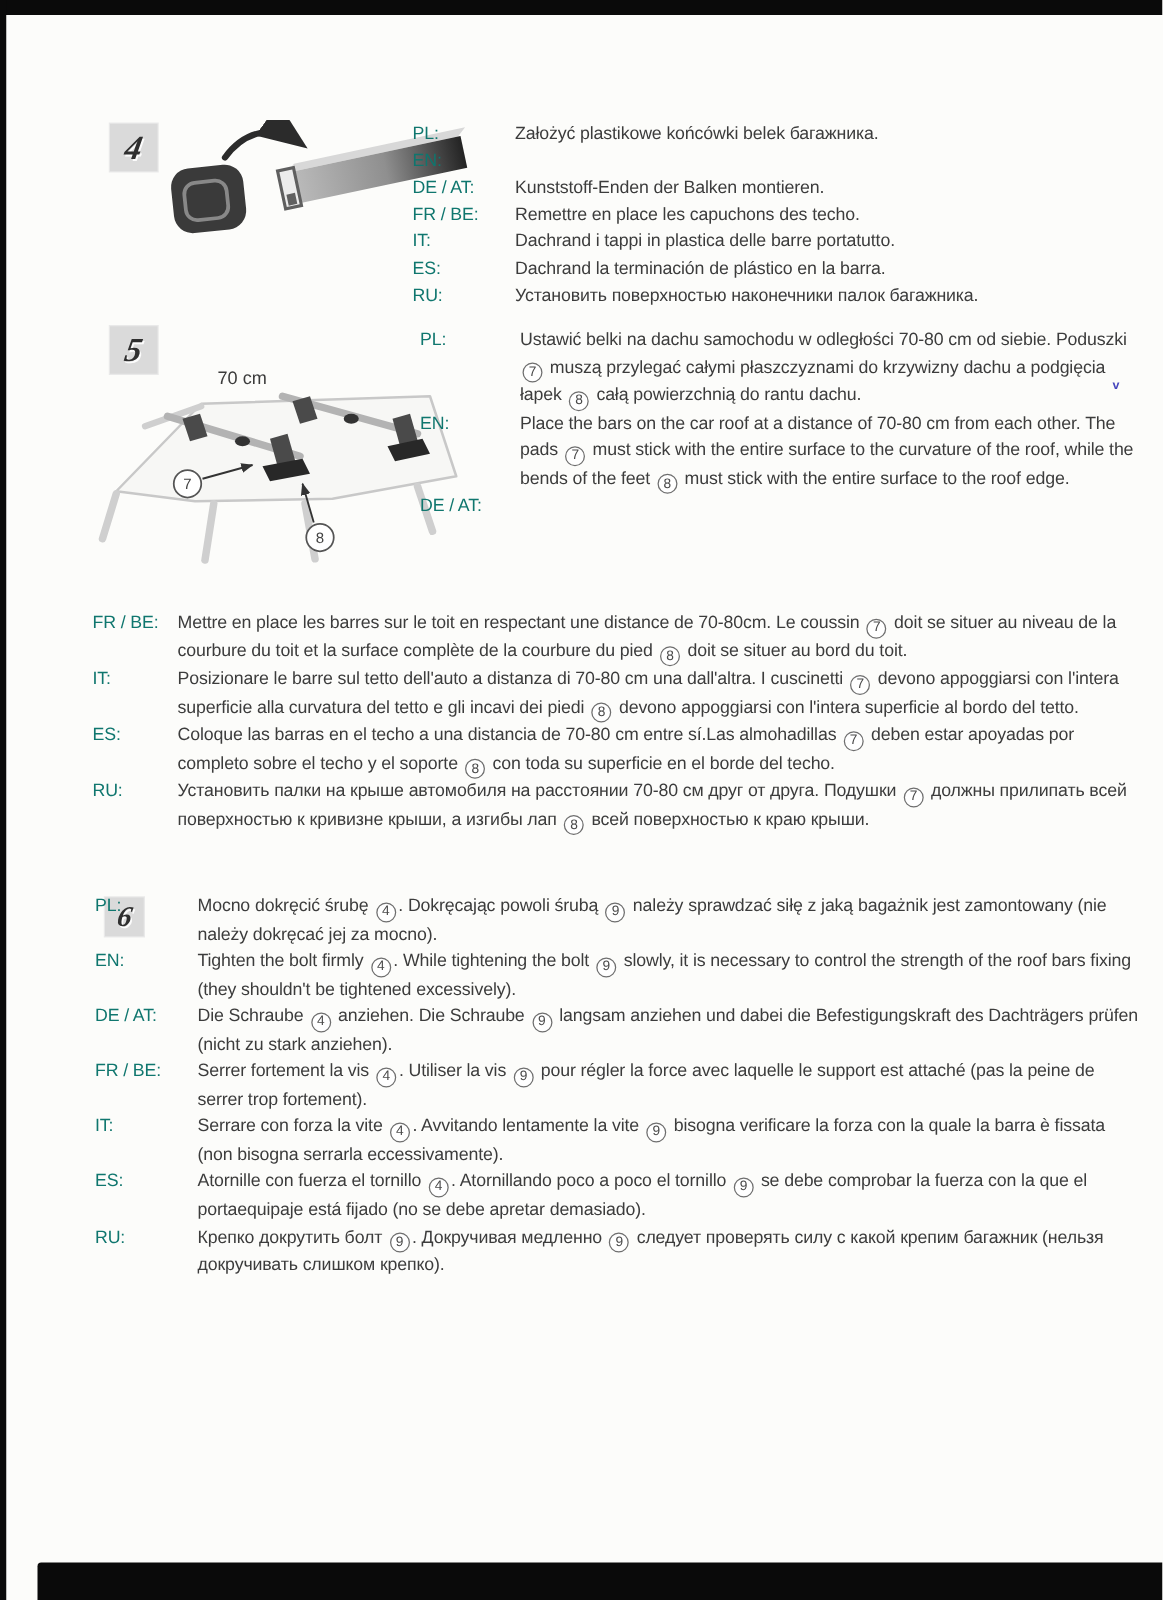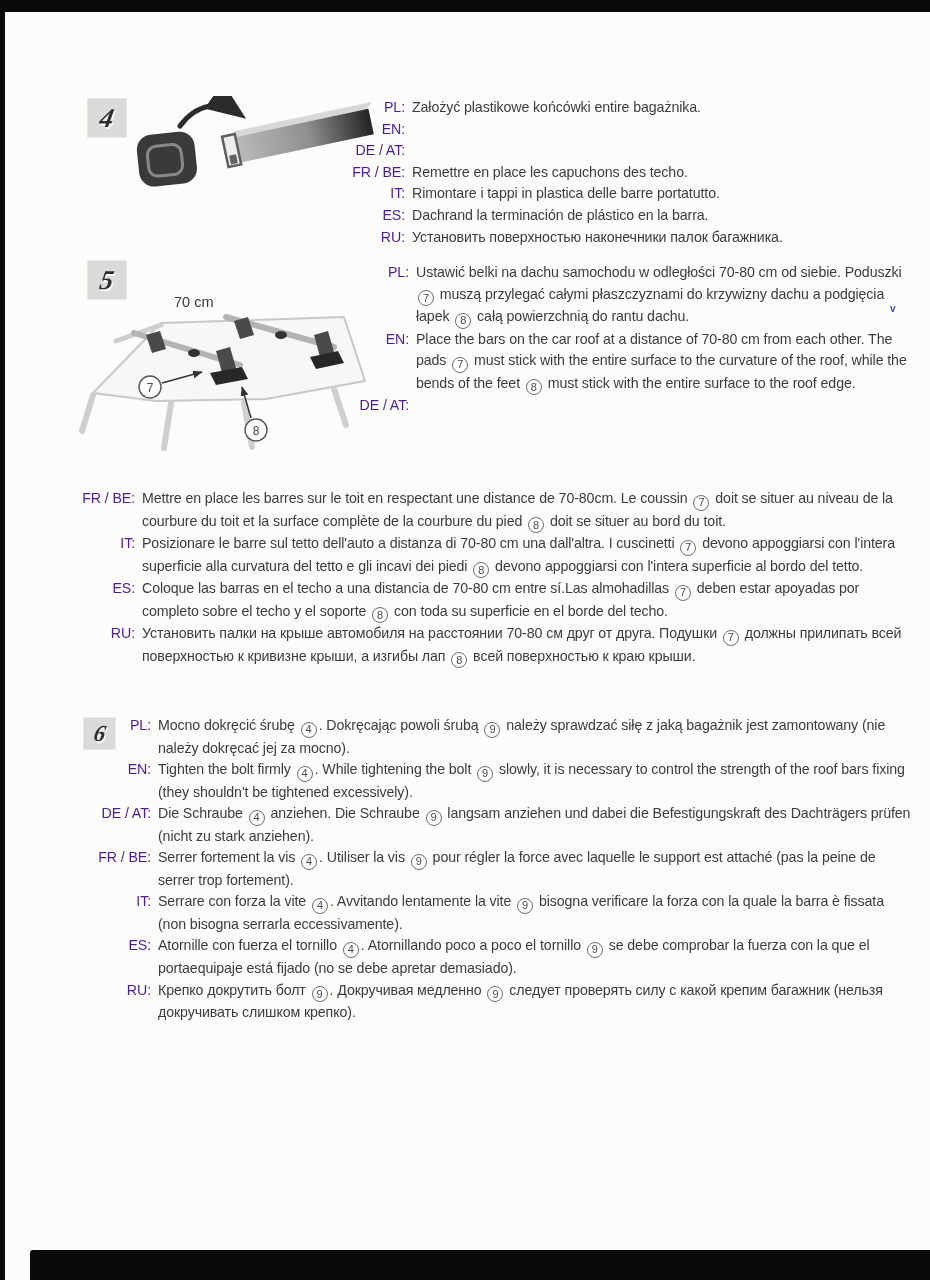--- a/index.html
+++ b/index.html
@@ -27,21 +27,21 @@
     box-shadow: 0 0 0 1px #e9e9e9;
   }
   .badge span { display: block; transform: skewX(-10deg); text-shadow: 1.5px 1.5px 0 rgba(255,255,255,0.9); }
   #badge-4 { left: 88px; top: 99px;  width: 38px; height: 38px; font-size: 27px; }
   #badge-5 { left: 88px; top: 261px; width: 38px; height: 38px; font-size: 27px; }
   #badge-6 { left: 84px; top: 718px; width: 31px; height: 31px; font-size: 23px; }
 
   
   .instr { position: absolute; font-size: 14.2px; line-height: 21.6px; letter-spacing: -0.1px; }
   .row  { display: flex; align-items: flex-start; }
-  .lang { flex: 0 0 var(--lw); color: #4c1d95; text-align: right; padding-right: 7px; white-space: nowrap; }
+  .lang { flex: 0 0 var(--lw); color: #0f766e; text-align: left; padding-right: 7px; white-space: nowrap; }
   .txt  { flex: 1; }
   #step4-text      { left: 330px; top: 97px;  width: 515px; --lw: 82px; }
   #step5-text-right{ left: 336px; top: 262px; width: 580px; --lw: 80px; }
   #step5-text-full { left: 74px;  top: 488px; width: 842px; --lw: 68px; }
   #step6-text      { left: 76px;  top: 715px; width: 836px; --lw: 82px; }
 
   
   .circ {
     display: inline-flex; align-items: center; justify-content: center;
     width: 16px; height: 16px; border: 1px solid #6e6e6e; border-radius: 50%;
@@ -92,35 +92,36 @@
   <g transform="translate(48,64) rotate(-6)">
     <rect x="-30" y="-27" width="58" height="52" rx="15" fill="#3a3a3a"></rect>
     <rect x="-20" y="-15" width="34" height="30" rx="9" fill="none" stroke="#979797" stroke-width="3" opacity="0.85"></rect>
   </g>
   <path d="M 60,30 C 76,8 100,4 118,17" fill="none" stroke="#2b2b2b" stroke-width="5" stroke-linecap="round" marker-end="url(#ah-big)"></path>
 </svg>
 
 <div id="step4-text" class="instr">
   <div class="row">
       <span class="lang">PL:</span>
-      <span class="txt">Założyć plastikowe końcówki entire bagażnika.</span>
+      <span class="txt">Założyć plastikowe końcówki belek багажника.</span>
     </div>
   <div class="row">
       <span class="lang">EN:</span>
     </div>
   <div class="row">
       <span class="lang">DE / AT:</span>
+      <span class="txt">Kunststoff-Enden der Balken montieren.</span>
     </div>
   <div class="row">
       <span class="lang">FR / BE:</span>
       <span class="txt">Remettre en place les capuchons des techo.</span>
     </div>
   <div class="row">
       <span class="lang">IT:</span>
-      <span class="txt">Rimontare i tappi in plastica delle barre portatutto.</span>
+      <span class="txt">Dachrand i tappi in plastica delle barre portatutto.</span>
     </div>
   <div class="row">
       <span class="lang">ES:</span>
       <span class="txt">Dachrand la terminación de plástico en la barra.</span>
     </div>
   <div class="row">
       <span class="lang">RU:</span>
       <span class="txt">Установить поверхностью наконечники палок багажника.</span>
     </div>
 </div>

